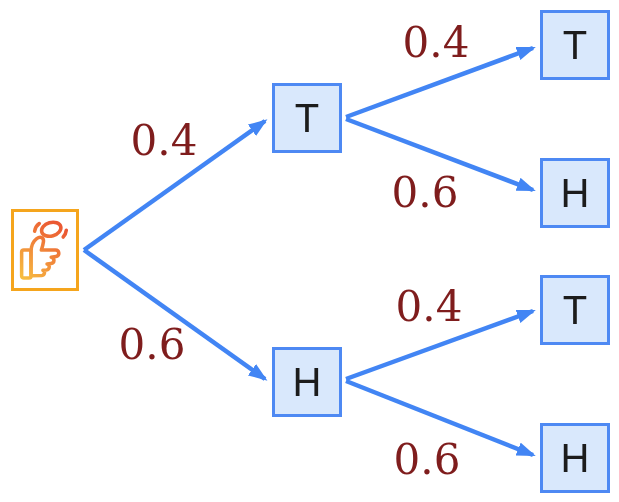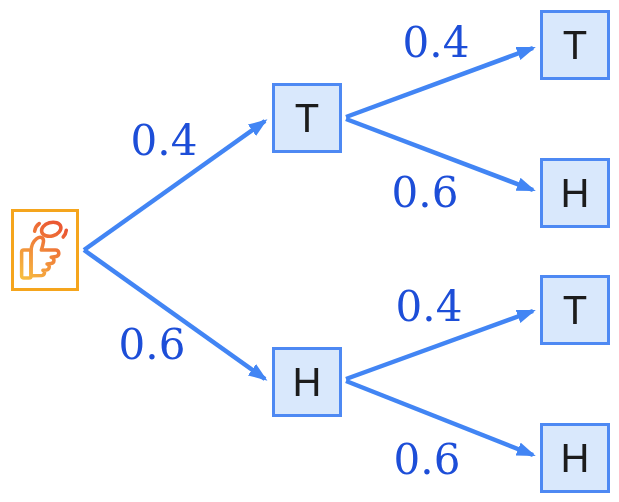--- a/index.html
+++ b/index.html
@@ -17,21 +17,21 @@
     position:absolute;width:70px;height:70px;box-sizing:border-box;
     background:var(--node-fill,#d9e8fc);
     border:3px solid var(--node-border,#4e89f3);
     display:flex;align-items:center;justify-content:center;
     font-family:"Liberation Sans",sans-serif;
     font-size:40px;font-weight:400;color:#1c1c1c;
   }
   .prob{
     position:absolute;transform:translate(-50%,-50%);
     font-family:"DejaVu Serif","Liberation Serif",serif;
-    font-size:42px;color:#1d4ed8;white-space:nowrap;line-height:1;
+    font-size:42px;color:#7f1d1d;white-space:nowrap;line-height:1;
   }
   .root-node{
     position:absolute;left:11px;top:209px;width:68px;height:82px;box-sizing:border-box;
     background:#ffffff;border:3px solid var(--root-border,#f5a51d);
     display:flex;align-items:center;justify-content:center;
   }
 </style>
 </head>
 <body>
 

